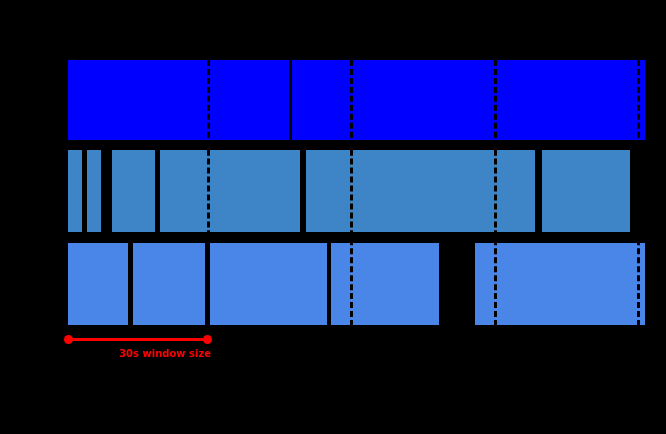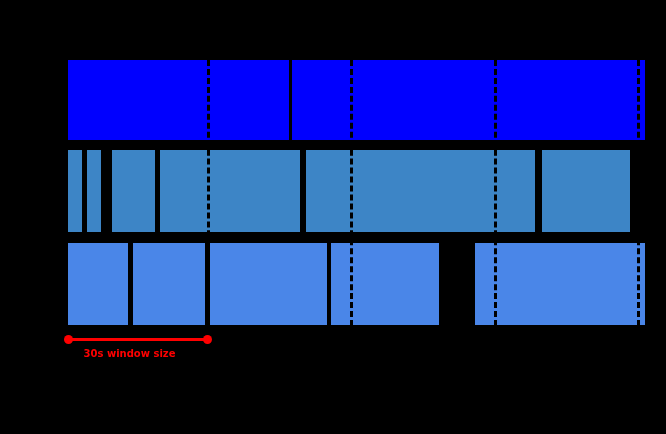--- a/index.html
+++ b/index.html
@@ -106,18 +106,18 @@
         <div class="gridline" style="left: 207px; top: 60px; height: 266px; border-left-color: rgb(0, 0, 0);"></div>
         <div class="gridline" style="left: 350px; top: 60px; height: 266px; border-left-color: rgb(0, 0, 0);"></div>
         <div class="gridline" style="left: 494px; top: 60px; height: 266px; border-left-color: rgb(0, 0, 0);"></div>
         <div class="gridline" style="left: 637px; top: 60px; height: 266px; border-left-color: rgb(0, 0, 0);"></div>
       </div>
 
     <div class="annotation" id="annotation" style="left: 0px; top: 0px; width: 666px; height: 434px;">
         <div class="ann-cap" style="left: 203px; top: 335px; background: rgb(255, 0, 0);"></div>
         <div class="ann-cap" style="left: 64px; top: 335px; background: rgb(255, 0, 0);"></div>
         <div class="ann-line" style="left: 68px; top: 338px; width: 139px; border-top-color: rgb(255, 0, 0);"></div>
-      <div class="ann-label" style="left: 60px; top: 348px; width: 139px; color: rgb(255, 0, 0);">30s window size</div>
+      <div class="ann-label" style="left: 72px; top: 348px; width: 139px; color: rgb(255, 0, 0); text-align: right;">30s window size</div>
     </div>
 
   </div>
 
 </div>
 
 </body></html>

